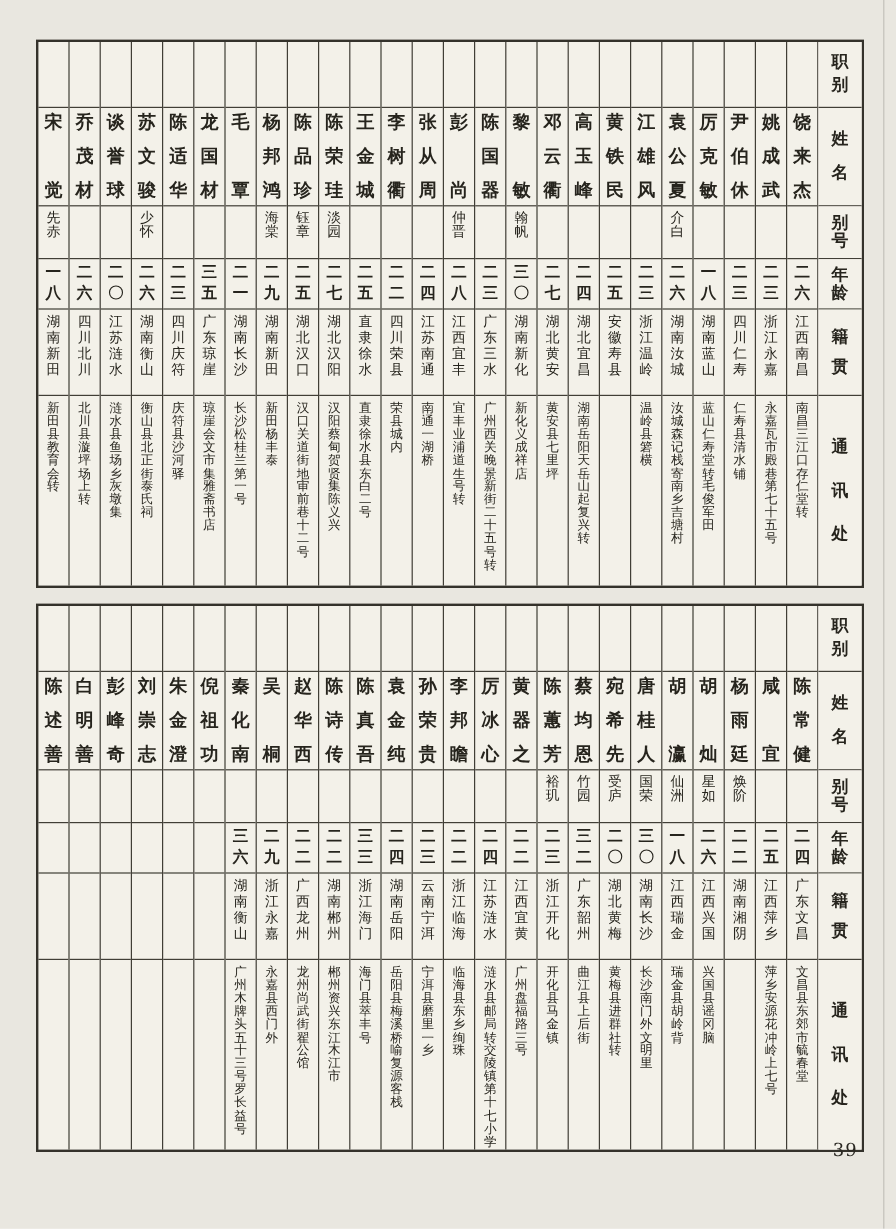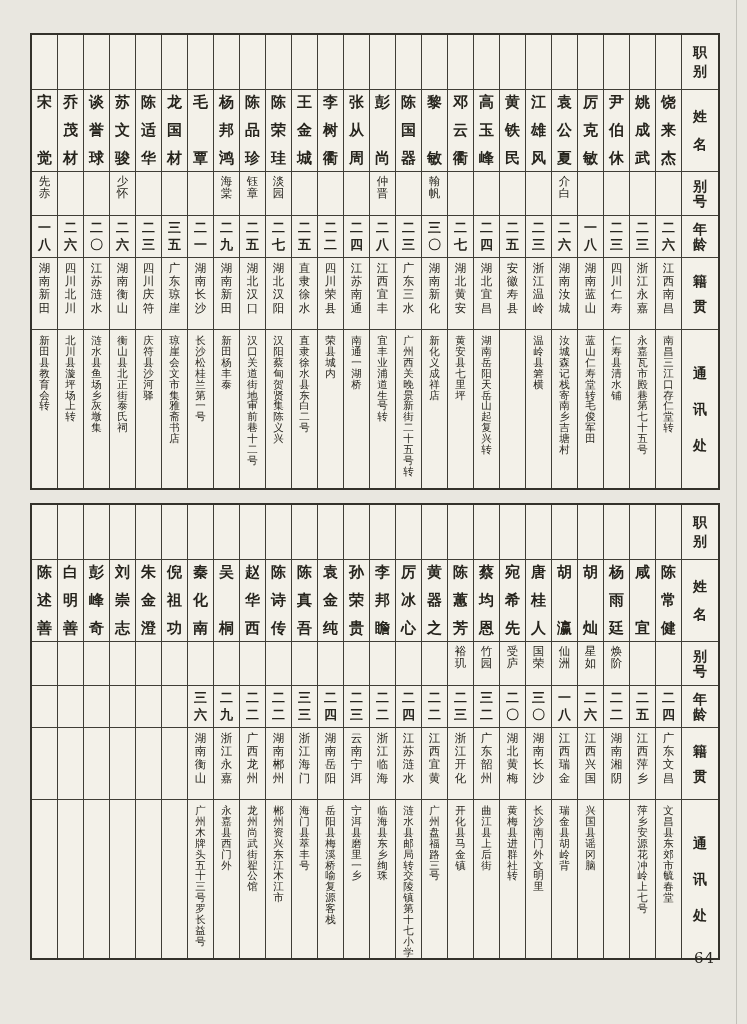--- a/index.html
+++ b/index.html
@@ -1487,14 +1487,14 @@
             <span class="ch">述</span>
             <span class="ch">善</span>
           </div>
           <div class="cell r-alias f-alias"></div>
           <div class="cell r-age f-age"></div>
           <div class="cell r-native f-native"></div>
           <div class="cell r-addr f-address"></div>
         </div>
       </div>
   </div>
-  <div class="page-number">64</div>
+  <div class="page-number">39</div>
 </div>
 
 </body></html>

